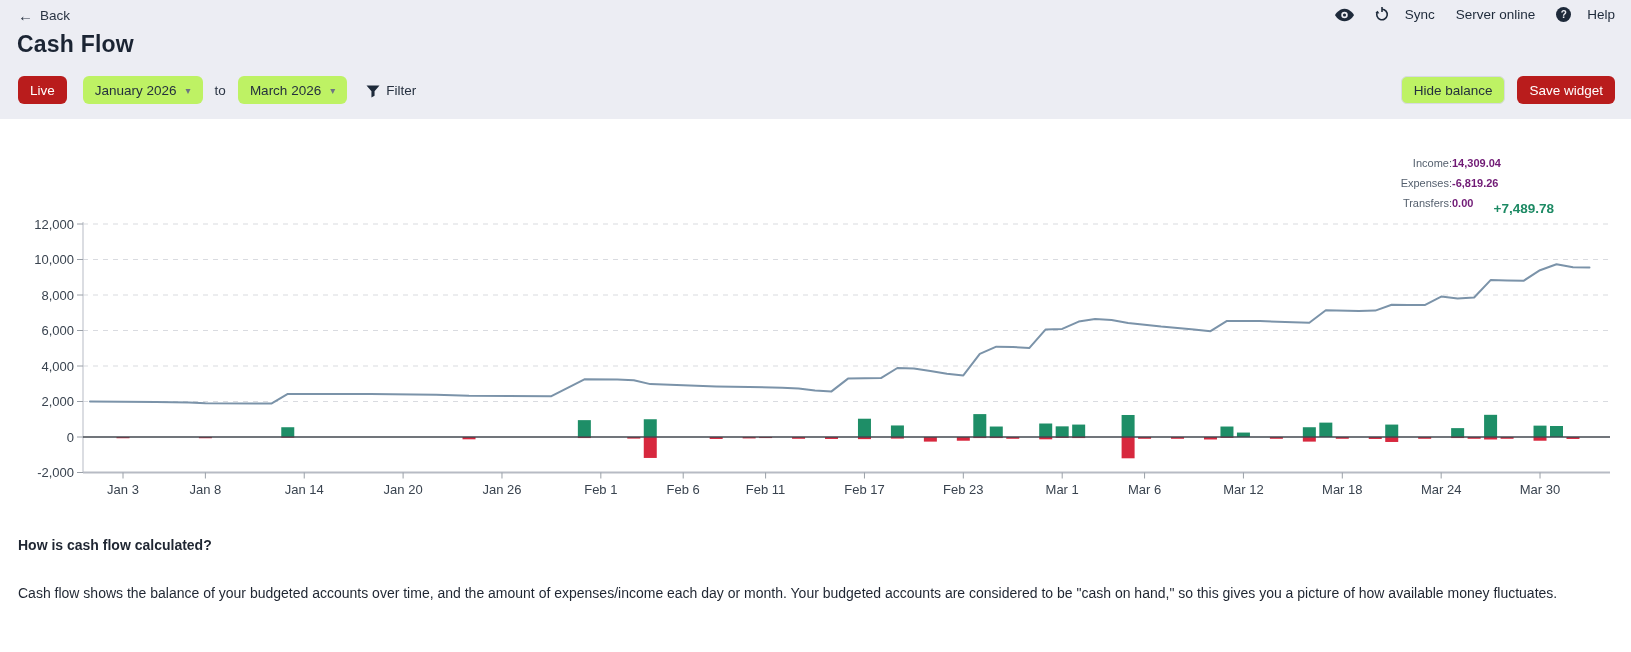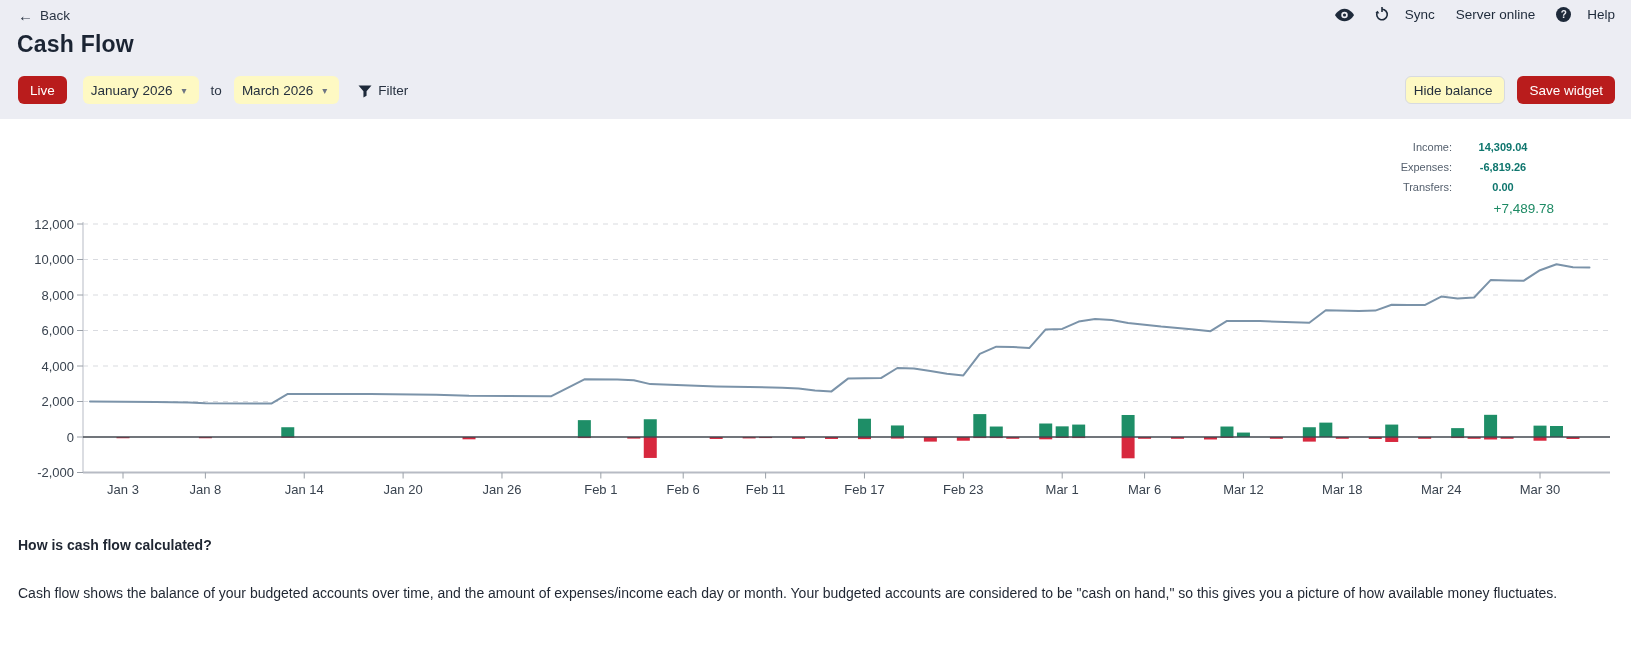--- a/index.html
+++ b/index.html
@@ -19,37 +19,37 @@
                   font-size:13.5px; color:#1e2a3a; }
   .hr-item { display:flex; align-items:center; gap:16px; cursor:pointer;justify-content:center; }
   .qcircle { display:inline-flex; width:15px; height:15px; border-radius:50%; background:#1e2a3a; color:#ecedf3;
              font-size:10px; font-weight:700; align-items:center; justify-content:center; }
 
   
   .toolbar { position:absolute; left:18px; top:76px; right:16px; height:28px; display:flex; align-items:center; }
   .btn { border:none; border-radius:6px; font-size:13.5px; height:28px; padding:0 12px; cursor:pointer;
          font-family:"Liberation Sans", sans-serif; display:inline-flex; align-items:center; }
   .btn.purple { background:#b91c1c; color:#ffffff; font-weight:400; }
-  .btn.white  { background:#fef9c3; color:#25303e;padding-left:8px; }
+  .btn.white  { background:#bef264; color:#25303e; }
   .btn.bordered { border:1px solid #d7dae1; }
   .dd .caret { margin-left:9px; font-size:10px; color:#6d7482; }
   .to-word { margin:0 12px; font-size:13.5px; color:#2b3544; }
   .gap16 { width:16px; flex:0 0 auto; }
   .ranges { display:flex; align-items:center; gap:19px; margin-left:19px; }
   .range-link { font-size:13.5px; color:#273140; cursor:pointer; white-space:nowrap; }
   .filter-item { display:flex; align-items:flex-end; gap:6px; margin-left:19px; font-size:13.5px; color:#273140; cursor:pointer; }
   .spacer { flex:1 1 auto; }
   .tb-right { display:flex; align-items:center; gap:12px; }
 
   
   .summary { position:absolute; right:77px; top:141px; }
   .srow { display:flex; justify-content:flex-end; align-items:baseline; height:20px; font-size:11px; }
   .slabel { color:#55606e; }
-  .sval { width:102px; text-align:center; font-weight:700; color:#0f766e; }
-  .snet { text-align:right; font-weight:400; font-size:13.5px; height:20px; }
+  .sval { width:102px; text-align:left; font-weight:700; color:#701a75;margin-top:16px; }
+  .snet { text-align:right; font-weight:700; font-size:13.5px; height:20px; }
 
   
   #chart { position:absolute; left:0; top:210px; }
 
   
   .footer-heading { position:absolute; left:18px; top:537px; font-size:14px; font-weight:700; color:#1f2632; }
   .footer-body { position:absolute; left:18px; top:584px; right:38px; font-size:14px; color:#1f2632; line-height:1.4; }
 </style>
 </head>
 <body>

